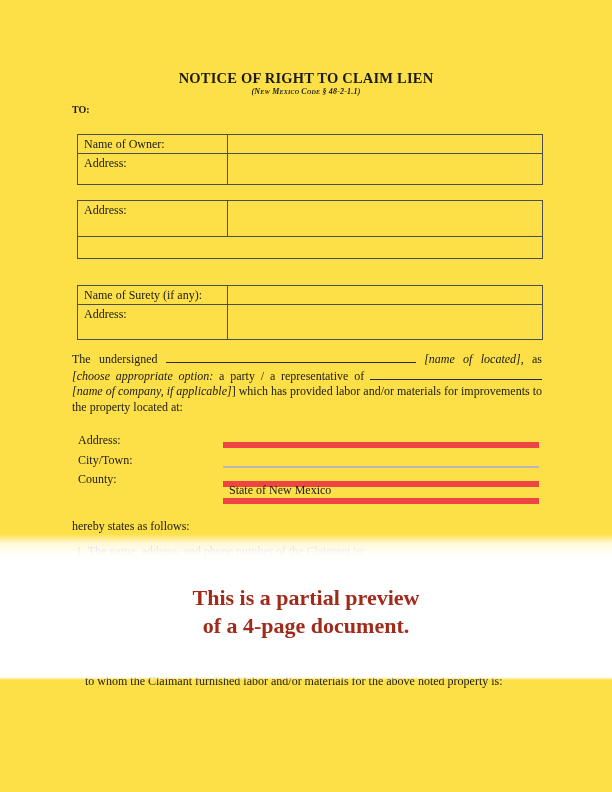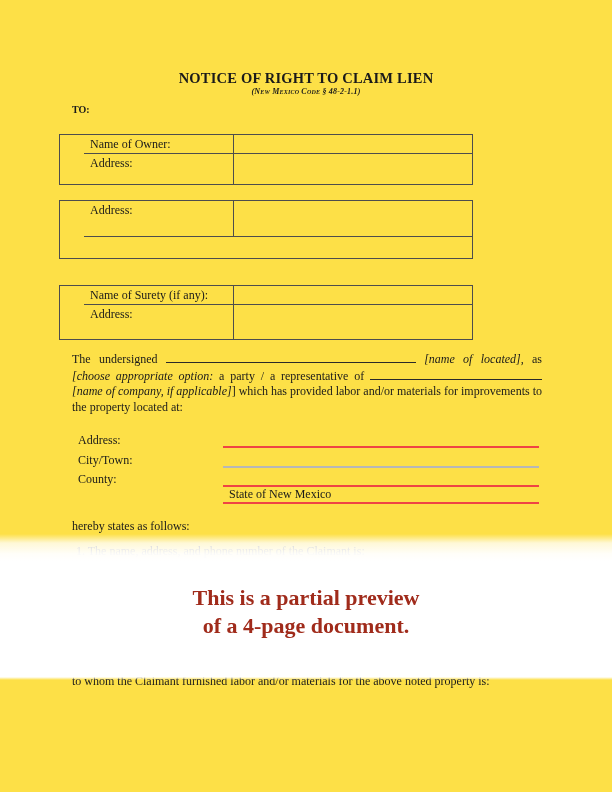--- a/index.html
+++ b/index.html
@@ -21,24 +21,23 @@
     position: absolute; left: 0; top: 87px; width: 612px;
     text-align: center; font-size: 8px; font-weight: bold; font-style: italic;
     font-variant: small-caps; letter-spacing: 0.2px;
   }
   .to-label {
     position: absolute; left: 72px; top: 104px;
     font-size: 10px; font-weight: bold;
   }
 
   .form-table {
-    position: absolute; left: 59px; width: 414px;
+    position: absolute; left: 77px; width: 466px;
     border: 1px solid #4d4d4d; box-sizing: border-box;
     font-size: 12px;
-    padding-left: 24px;
   }
   .form-row { display: flex; box-sizing: border-box; }
   .form-row + .form-row { border-top: 1px solid #4d4d4d; }
   .cell-label {
     width: 150px; box-sizing: border-box; border-right: 1px solid #4d4d4d;
     padding: 2px 2px 0 6px;
   }
   .cell-value { flex: 1; }
   .h-name { height: 18px; }
   .h-addr { height: 31px; }
@@ -56,33 +55,33 @@
     border-bottom: 1px solid #2a2a2a;
   }
   .it { font-style: italic; }
   .glued { white-space: nowrap; }
 
   .addr-row {
     position: absolute; left: 73px; width: 466px; height: 18px;
     display: flex; align-items: flex-end; font-size: 12px; box-sizing: border-box;
   }
   .addr-row .field-label { width: 150px; padding-left: 5px; box-sizing: border-box; }
-  .addr-row .write-line { flex: 1; height: 100%; border-bottom: 2px solid #ef4444; display: flex; align-items: flex-end; }
+  .addr-row .write-line { flex: 1; height: 100%; border-bottom: 6px solid #ef4444; display: flex; align-items: flex-end; }
   .addr-row .write-line.gray { border-bottom: 2px solid #b7b7b7; }
   .addr-row .prefill { padding-left: 6px; }
 
   .hereby {
     position: absolute; left: 72px; top: 519px; font-size: 12px;
   }
   .faded-item {
     position: absolute; left: 76px; top: 544px; width: 462px;
     font-size: 12px; color: #3a3a3a;
   }
   .clipped-line {
-    position: absolute; left: 72px; top: 674px; width: 470px;
+    position: absolute; left: 85px; top: 674px; width: 470px;
     font-size: 12px;
   }
 
   .preview-overlay {
     position: absolute; left: 0; top: 534px; width: 612px; height: 146px;
     background: linear-gradient(to bottom,
       rgba(255,255,255,0) 0px,
       rgba(255,255,255,0.78) 9px,
       rgba(255,255,255,0.97) 20px,
       #ffffff 27px,

